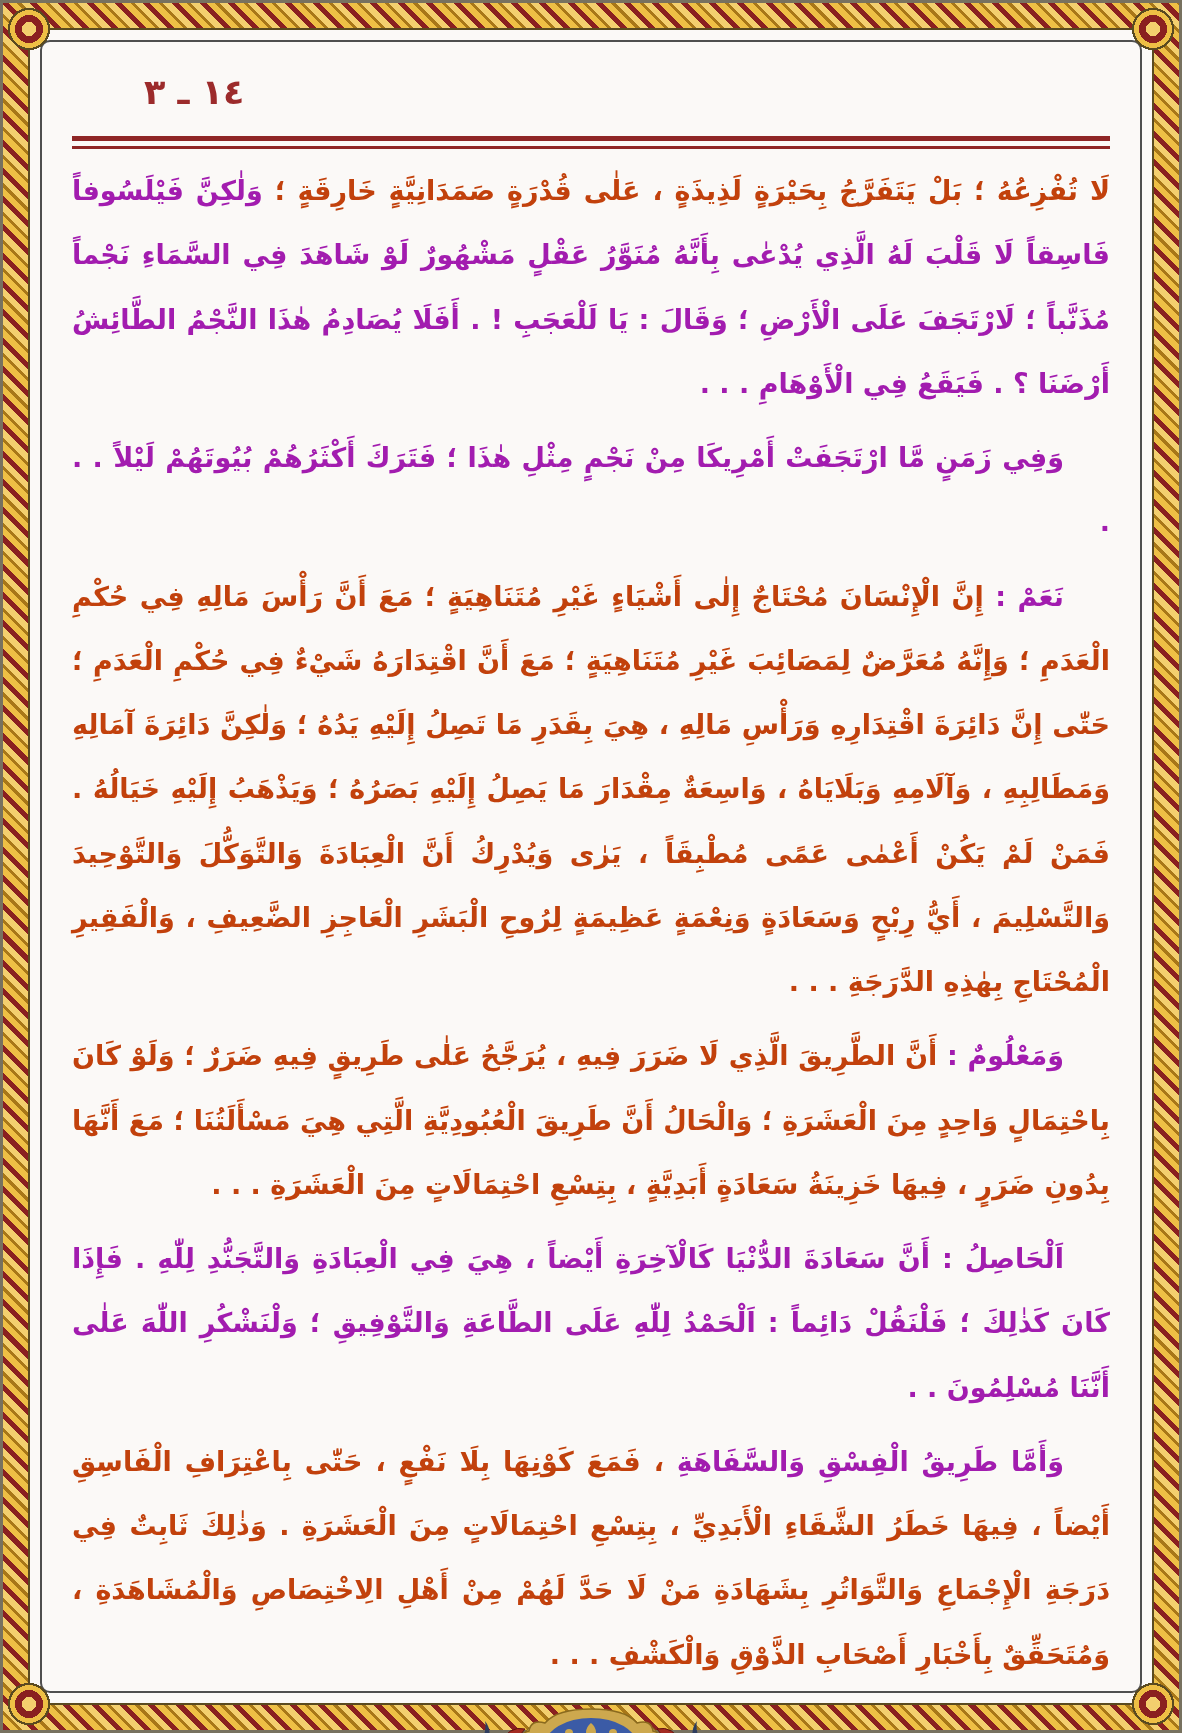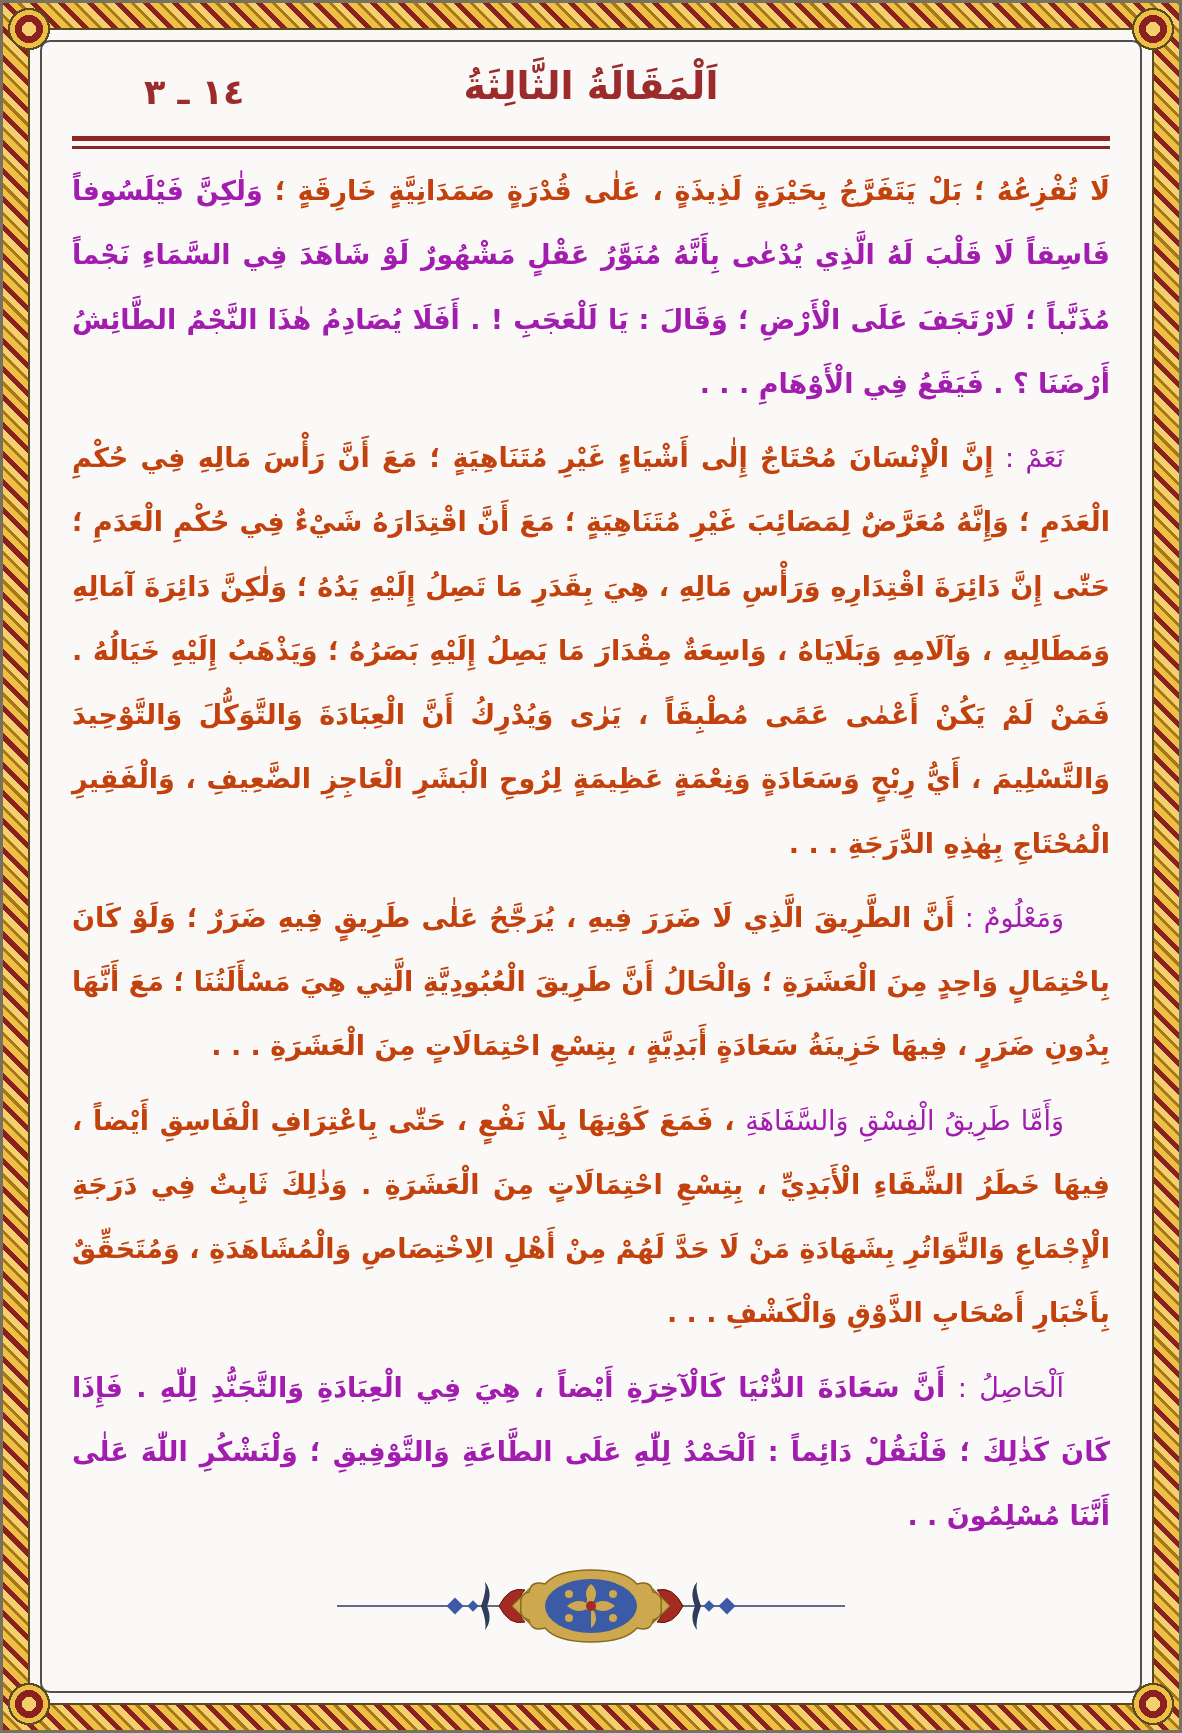--- a/index.html
+++ b/index.html
@@ -60,71 +60,73 @@
   .body{
     flex:none;
     font-size:27px;font-weight:bold;line-height:2.38;
     color:#1c1c1c;text-align:justify;
     margin-top:8px;
   }
   .para{margin:0 0 10px 0;text-indent:46px;}
   .para.continue{text-indent:0;}
   .ink{color:#c2410c;}
   .red{color:#a21caf;}
-  .lead{font-weight:normal;}
+  .lead{font-weight:bold;}
   
   .page-footer{margin-top:auto;flex:none;text-align:center;padding-bottom:26px;}
   .page-footer svg{display:inline-block;vertical-align:middle;}
 </style>
 </head>
 <body>
 
 <div class="page">
   <div class="braid">
     <div class="corner tl"></div>
     <div class="corner tr"></div>
     <div class="corner bl"></div>
     <div class="corner br"></div>
 
     <div class="paper">
       <div class="inner-frame">
 
         <header class="page-header">
-          <h1 class="title">اَلْمَقَالَةُ الثَّالِثَةُ</h1>
           <div class="page-number">١٤ ـ ٣</div>
         </header>
 
         <div class="double-rule"></div>
 
         <main class="body">
 
           <p class="para continue">
             <span class="ink">لَا تُفْزِعُهُ ؛ بَلْ يَتَفَرَّجُ بِحَيْرَةٍ لَذِيذَةٍ ، عَلٰى قُدْرَةٍ صَمَدَانِيَّةٍ خَارِقَةٍ ؛ </span>
             <span class="red">وَلٰكِنَّ فَيْلَسُوفاً فَاسِقاً لَا قَلْبَ لَهُ الَّذِي يُدْعٰى بِأَنَّهُ مُنَوَّرُ عَقْلٍ مَشْهُورٌ لَوْ شَاهَدَ فِي السَّمَاءِ نَجْماً مُذَنَّباً ؛ لَارْتَجَفَ عَلَى الْأَرْضِ ؛ وَقَالَ : يَا لَلْعَجَبِ ! . أَفَلَا يُصَادِمُ هٰذَا النَّجْمُ الطَّائِشُ أَرْضَنَا ؟ . فَيَقَعُ فِي الْأَوْهَامِ . . .</span>
           </p>
 
+          <p class="para">
+            <span class="red">وَفِي زَمَنٍ مَّا ارْتَجَفَتْ أَمْرِيكَا مِنْ نَجْمٍ مِثْلِ هٰذَا ؛ فَتَرَكَ أَكْثَرُهُمْ بُيُوتَهُمْ لَيْلاً . . .</span>
+          </p>
 
           <p class="para">
             <span class="red lead">نَعَمْ : </span>
             <span class="ink">إِنَّ الْإِنْسَانَ مُحْتَاجٌ إِلٰى أَشْيَاءٍ غَيْرِ مُتَنَاهِيَةٍ ؛ مَعَ أَنَّ رَأْسَ مَالِهِ فِي حُكْمِ الْعَدَمِ ؛ وَإِنَّهُ مُعَرَّضٌ لِمَصَائِبَ غَيْرِ مُتَنَاهِيَةٍ ؛ مَعَ أَنَّ اقْتِدَارَهُ شَيْءٌ فِي حُكْمِ الْعَدَمِ ؛ حَتّٰى إِنَّ دَائِرَةَ اقْتِدَارِهِ وَرَأْسِ مَالِهِ ، هِيَ بِقَدَرِ مَا تَصِلُ إِلَيْهِ يَدُهُ ؛ وَلٰكِنَّ دَائِرَةَ آمَالِهِ وَمَطَالِبِهِ ، وَآلَامِهِ وَبَلَايَاهُ ، وَاسِعَةٌ مِقْدَارَ مَا يَصِلُ إِلَيْهِ بَصَرُهُ ؛ وَيَذْهَبُ إِلَيْهِ خَيَالُهُ . فَمَنْ لَمْ يَكُنْ أَعْمٰى عَمًى مُطْبِقَاً ، يَرٰى وَيُدْرِكُ أَنَّ الْعِبَادَةَ وَالتَّوَكُّلَ وَالتَّوْحِيدَ وَالتَّسْلِيمَ ، أَيُّ رِبْحٍ وَسَعَادَةٍ وَنِعْمَةٍ عَظِيمَةٍ لِرُوحِ الْبَشَرِ الْعَاجِزِ الضَّعِيفِ ، وَالْفَقِيرِ الْمُحْتَاجِ بِهٰذِهِ الدَّرَجَةِ . . .</span>
           </p>
 
           <p class="para">
             <span class="red lead">وَمَعْلُومٌ : </span>
             <span class="ink">أَنَّ الطَّرِيقَ الَّذِي لَا ضَرَرَ فِيهِ ، يُرَجَّحُ عَلٰى طَرِيقٍ فِيهِ ضَرَرٌ ؛ وَلَوْ كَانَ بِاحْتِمَالٍ وَاحِدٍ مِنَ الْعَشَرَةِ ؛ وَالْحَالُ أَنَّ طَرِيقَ الْعُبُودِيَّةِ الَّتِي هِيَ مَسْأَلَتُنَا ؛ مَعَ أَنَّهَا بِدُونِ ضَرَرٍ ، فِيهَا خَزِينَةُ سَعَادَةٍ أَبَدِيَّةٍ ، بِتِسْعِ احْتِمَالَاتٍ مِنَ الْعَشَرَةِ . . .</span>
           </p>
 
           <p class="para">
-            <span class="red lead">وَأَمَّا طَرِيقُ الْفِسْقِ وَالسَّفَاهَةِ</span>
-            <span class="ink"> ، فَمَعَ كَوْنِهَا بِلَا نَفْعٍ ، حَتّٰى بِاعْتِرَافِ الْفَاسِقِ أَيْضاً ، فِيهَا خَطَرُ الشَّقَاءِ الْأَبَدِيِّ ، بِتِسْعِ احْتِمَالَاتٍ مِنَ الْعَشَرَةِ . وَذٰلِكَ ثَابِتٌ فِي دَرَجَةِ الْإِجْمَاعِ وَالتَّوَاتُرِ بِشَهَادَةِ مَنْ لَا حَدَّ لَهُمْ مِنْ أَهْلِ الِاخْتِصَاصِ وَالْمُشَاهَدَةِ ، وَمُتَحَقِّقٌ بِأَخْبَارِ أَصْحَابِ الذَّوْقِ وَالْكَشْفِ . . .</span>
+            <span class="red lead">اَلْحَاصِلُ : </span>
+            <span class="red">أَنَّ سَعَادَةَ الدُّنْيَا كَالْآخِرَةِ أَيْضاً ، هِيَ فِي الْعِبَادَةِ وَالتَّجَنُّدِ لِلّٰهِ . فَإِذَا كَانَ كَذٰلِكَ ؛ فَلْنَقُلْ دَائِماً : اَلْحَمْدُ لِلّٰهِ عَلَى الطَّاعَةِ وَالتَّوْفِيقِ ؛ وَلْنَشْكُرِ اللّٰهَ عَلٰى أَنَّنَا مُسْلِمُونَ . .</span>
           </p>
 
           <p class="para">
-            <span class="red lead">اَلْحَاصِلُ : </span>
-            <span class="red">أَنَّ سَعَادَةَ الدُّنْيَا كَالْآخِرَةِ أَيْضاً ، هِيَ فِي الْعِبَادَةِ وَالتَّجَنُّدِ لِلّٰهِ . فَإِذَا كَانَ كَذٰلِكَ ؛ فَلْنَقُلْ دَائِماً : اَلْحَمْدُ لِلّٰهِ عَلَى الطَّاعَةِ وَالتَّوْفِيقِ ؛ وَلْنَشْكُرِ اللّٰهَ عَلٰى أَنَّنَا مُسْلِمُونَ . .</span>
+            <span class="red lead">وَأَمَّا طَرِيقُ الْفِسْقِ وَالسَّفَاهَةِ</span>
+            <span class="ink"> ، فَمَعَ كَوْنِهَا بِلَا نَفْعٍ ، حَتّٰى بِاعْتِرَافِ الْفَاسِقِ أَيْضاً ، فِيهَا خَطَرُ الشَّقَاءِ الْأَبَدِيِّ ، بِتِسْعِ احْتِمَالَاتٍ مِنَ الْعَشَرَةِ . وَذٰلِكَ ثَابِتٌ فِي دَرَجَةِ الْإِجْمَاعِ وَالتَّوَاتُرِ بِشَهَادَةِ مَنْ لَا حَدَّ لَهُمْ مِنْ أَهْلِ الِاخْتِصَاصِ وَالْمُشَاهَدَةِ ، وَمُتَحَقِّقٌ بِأَخْبَارِ أَصْحَابِ الذَّوْقِ وَالْكَشْفِ . . .</span>
           </p>
 
         </main>
 
         <footer class="page-footer">
           <svg width="520" height="96" viewBox="0 0 520 96" aria-hidden="true">
             <line x1="6" y1="48" x2="514" y2="48" stroke="#2e3d5e" stroke-width="1.6"></line>
             <g id="side">
 
               <rect x="118" y="42" width="12" height="12" fill="#3b5ba6" transform="rotate(45 124 48)"></rect>

